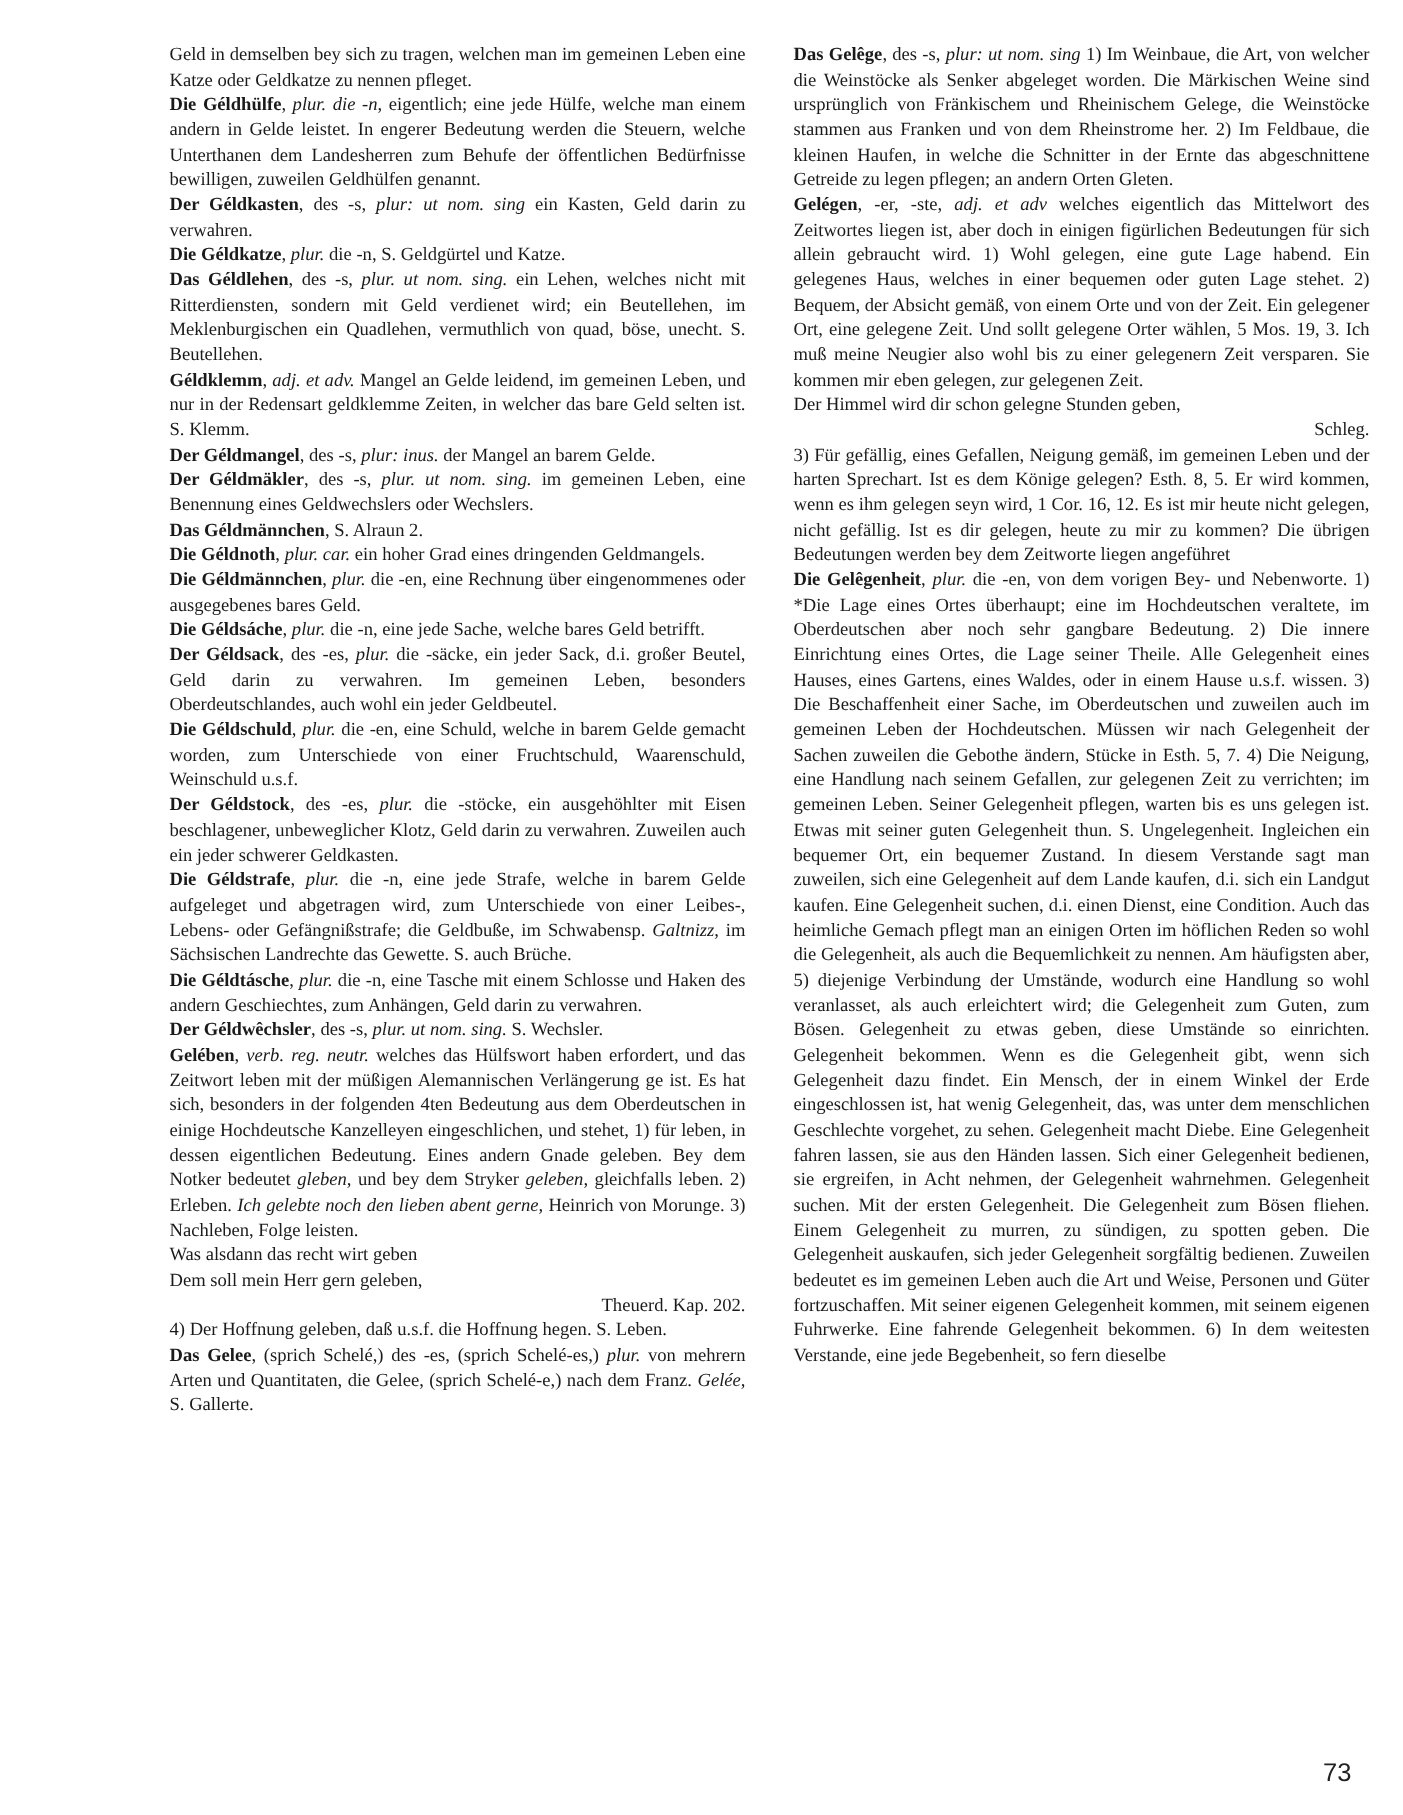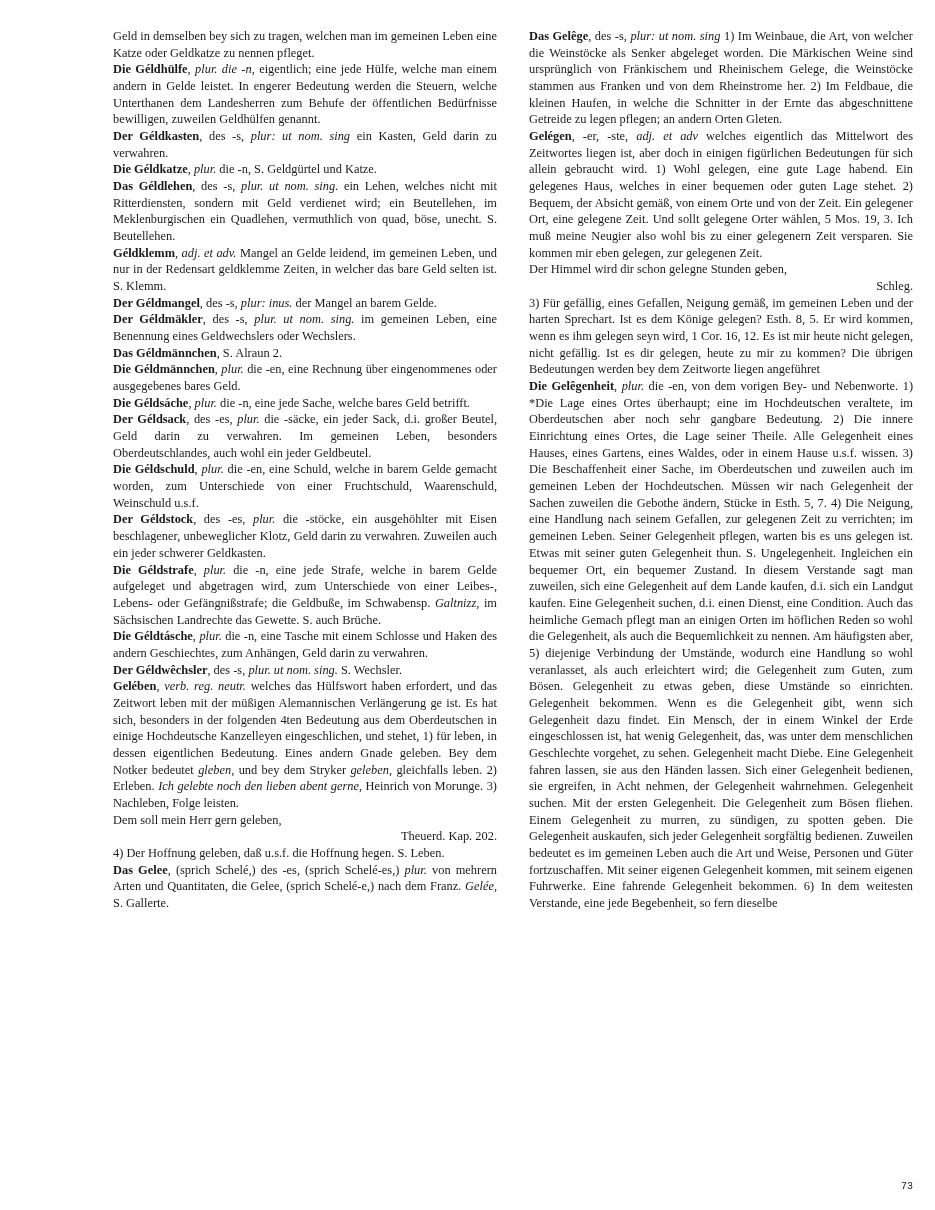--- a/index.html
+++ b/index.html
@@ -58,52 +58,54 @@
   }
   .indent-1 {
     text-indent: 14px;
   }
   .verse {
     text-indent: 22px;
     text-align: left;
   }
   .pagenum {
     position: absolute;
-    right: 22px;
+    right: 34px;
     bottom: 18px;
-    font-size: 10px;
-    font-family: Liberation Mono, monospace;
+    font-size: 17px;
+    font-family: Liberation Sans, sans-serif;
     color: #222;
   }
 </style>
 </head>
 <body>
 
 <div class="page">
   <div class="columns">
 
     <div class="col">
       <p class="entry">Geld in demselben bey sich zu tragen, welchen man im gemeinen Leben eine Katze oder Geldkatze zu nennen pfleget.</p>
       <p class="entry"><b>Die Géldhülfe</b>, <i>plur. die -n,</i> eigentlich; eine jede Hülfe, welche man einem andern in Gelde leistet. In engerer Bedeutung werden die Steuern, welche Unterthanen dem Landesherren zum Behufe der öffentlichen Bedürfnisse bewilligen, zuweilen Geldhülfen genannt.</p>
       <p class="entry"><b>Der Géldkasten</b>, des -s, <i>plur: ut nom. sing</i> ein Kasten, Geld darin zu verwahren.</p>
       <p class="entry"><b>Die Géldkatze</b>, <i>plur.</i> die -n, S. Geldgürtel und Katze.</p>
       <p class="entry"><b>Das Géldlehen</b>, des -s, <i>plur. ut nom. sing.</i> ein Lehen, welches nicht mit Ritterdiensten, sondern mit Geld verdienet wird; ein Beutellehen, im Meklenburgischen ein Quadlehen, vermuthlich von quad, böse, unecht. S. Beutellehen.</p>
       <p class="entry"><b>Géldklemm</b>, <i>adj. et adv.</i> Mangel an Gelde leidend, im gemeinen Leben, und nur in der Redensart geldklemme Zeiten, in welcher das bare Geld selten ist. S. Klemm.</p>
       <p class="entry"><b>Der Géldmangel</b>, des -s, <i>plur: inus.</i> der Mangel an barem Gelde.</p>
       <p class="entry"><b>Der Géldmäkler</b>, des -s, <i>plur. ut nom. sing.</i> im gemeinen Leben, eine Benennung eines Geldwechslers oder Wechslers.</p>
       <p class="entry"><b>Das Géldmännchen</b>, S. Alraun 2.</p>
+      <p class="entry"><b>Die Géldnoth</b>, <i>plur. car.</i> ein hoher Grad eines dringenden Geldmangels.</p>
       <p class="entry"><b>Die Géldmännchen</b>, <i>plur.</i> die -en, eine Rechnung über eingenommenes oder ausgegebenes bares Geld.</p>
       <p class="entry"><b>Die Géldsáche</b>, <i>plur.</i> die -n, eine jede Sache, welche bares Geld betrifft.</p>
       <p class="entry"><b>Der Géldsack</b>, des -es, <i>plur.</i> die -säcke, ein jeder Sack, d.i. großer Beutel, Geld darin zu verwahren. Im gemeinen Leben, besonders Oberdeutschlandes, auch wohl ein jeder Geldbeutel.</p>
       <p class="entry"><b>Die Géldschuld</b>, <i>plur.</i> die -en, eine Schuld, welche in barem Gelde gemacht worden, zum Unterschiede von einer Fruchtschuld, Waarenschuld, Weinschuld u.s.f.</p>
       <p class="entry"><b>Der Géldstock</b>, des -es, <i>plur.</i> die -stöcke, ein ausgehöhlter mit Eisen beschlagener, unbeweglicher Klotz, Geld darin zu verwahren. Zuweilen auch ein jeder schwerer Geldkasten.</p>
       <p class="entry"><b>Die Géldstrafe</b>, <i>plur.</i> die -n, eine jede Strafe, welche in barem Gelde aufgeleget und abgetragen wird, zum Unterschiede von einer Leibes-, Lebens- oder Gefängnißstrafe; die Geldbuße, im Schwabensp. <i>Galtnizz,</i> im Sächsischen Landrechte das Gewette. S. auch Brüche.</p>
       <p class="entry"><b>Die Géldtásche</b>, <i>plur.</i> die -n, eine Tasche mit einem Schlosse und Haken des andern Geschiechtes, zum Anhängen, Geld darin zu verwahren.</p>
       <p class="entry"><b>Der Géldwêchsler</b>, des -s, <i>plur. ut nom. sing.</i> S. Wechsler.</p>
       <p class="entry"><b>Gelében</b>, <i>verb. reg. neutr.</i> welches das Hülfswort haben erfordert, und das Zeitwort leben mit der müßigen Alemannischen Verlängerung ge ist. Es hat sich, besonders in der folgenden 4ten Bedeutung aus dem Oberdeutschen in einige Hochdeutsche Kanzelleyen eingeschlichen, und stehet, 1) für leben, in dessen eigentlichen Bedeutung. Eines andern Gnade geleben. Bey dem Notker bedeutet <i>gleben,</i> und bey dem Stryker <i>geleben,</i> gleichfalls leben. 2) Erleben. <i>Ich gelebte noch den lieben abent gerne,</i> Heinrich von Morunge. 3) Nachleben, Folge leisten.</p>
+      <p class="entry verse">Was alsdann das recht wirt geben</p>
       <p class="entry verse">Dem soll mein Herr gern geleben,</p>
       <p class="entry right">Theuerd. Kap. 202.</p>
       <p class="entry">4) Der Hoffnung geleben, daß u.s.f. die Hoffnung hegen. S. Leben.</p>
       <p class="entry"><b>Das Gelee</b>, (sprich Schelé,) des -es, (sprich Schelé-es,) <i>plur.</i> von mehrern Arten und Quantitaten, die Gelee, (sprich Schelé-e,) nach dem Franz. <i>Gelée,</i> S. Gallerte.</p>
     </div>
 
     <div class="col">
       <p class="entry"><b>Das Gelêge</b>, des -s, <i>plur: ut nom. sing</i> 1) Im Weinbaue, die Art, von welcher die Weinstöcke als Senker abgeleget worden. Die Märkischen Weine sind ursprünglich von Fränkischem und Rheinischem Gelege, die Weinstöcke stammen aus Franken und von dem Rheinstrome her. 2) Im Feldbaue, die kleinen Haufen, in welche die Schnitter in der Ernte das abgeschnittene Getreide zu legen pflegen; an andern Orten Gleten.</p>
       <p class="entry"><b>Gelégen</b>, -er, -ste, <i>adj. et adv</i> welches eigentlich das Mittelwort des Zeitwortes liegen ist, aber doch in einigen figürlichen Bedeutungen für sich allein gebraucht wird. 1) Wohl gelegen, eine gute Lage habend. Ein gelegenes Haus, welches in einer bequemen oder guten Lage stehet. 2) Bequem, der Absicht gemäß, von einem Orte und von der Zeit. Ein gelegener Ort, eine gelegene Zeit. Und sollt gelegene Orter wählen, 5 Mos. 19, 3. Ich muß meine Neugier also wohl bis zu einer gelegenern Zeit versparen. Sie kommen mir eben gelegen, zur gelegenen Zeit.</p>
       <p class="entry indent-1">Der Himmel wird dir schon gelegne Stunden geben,</p>

